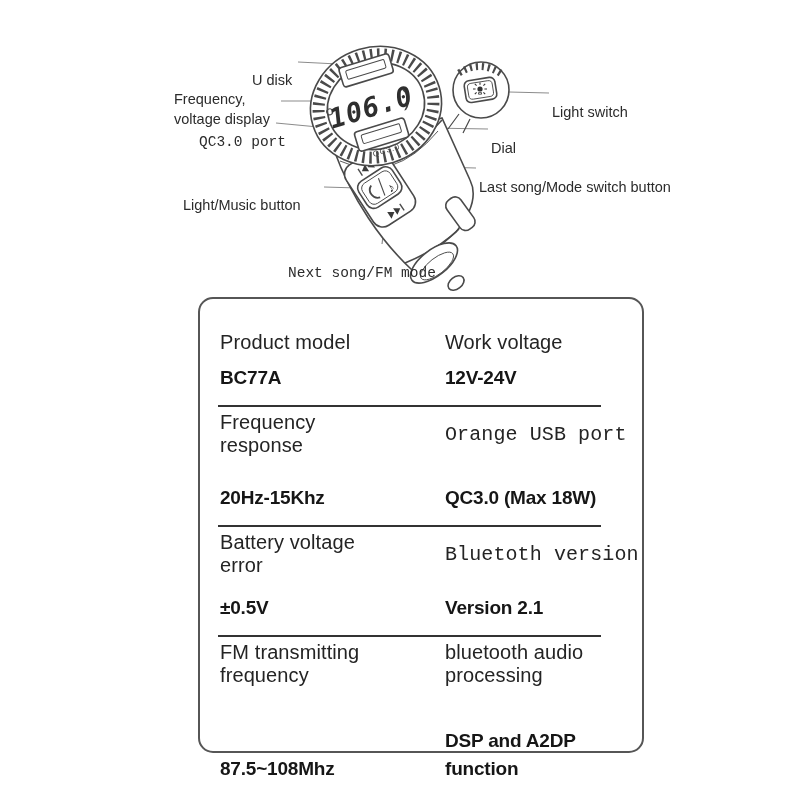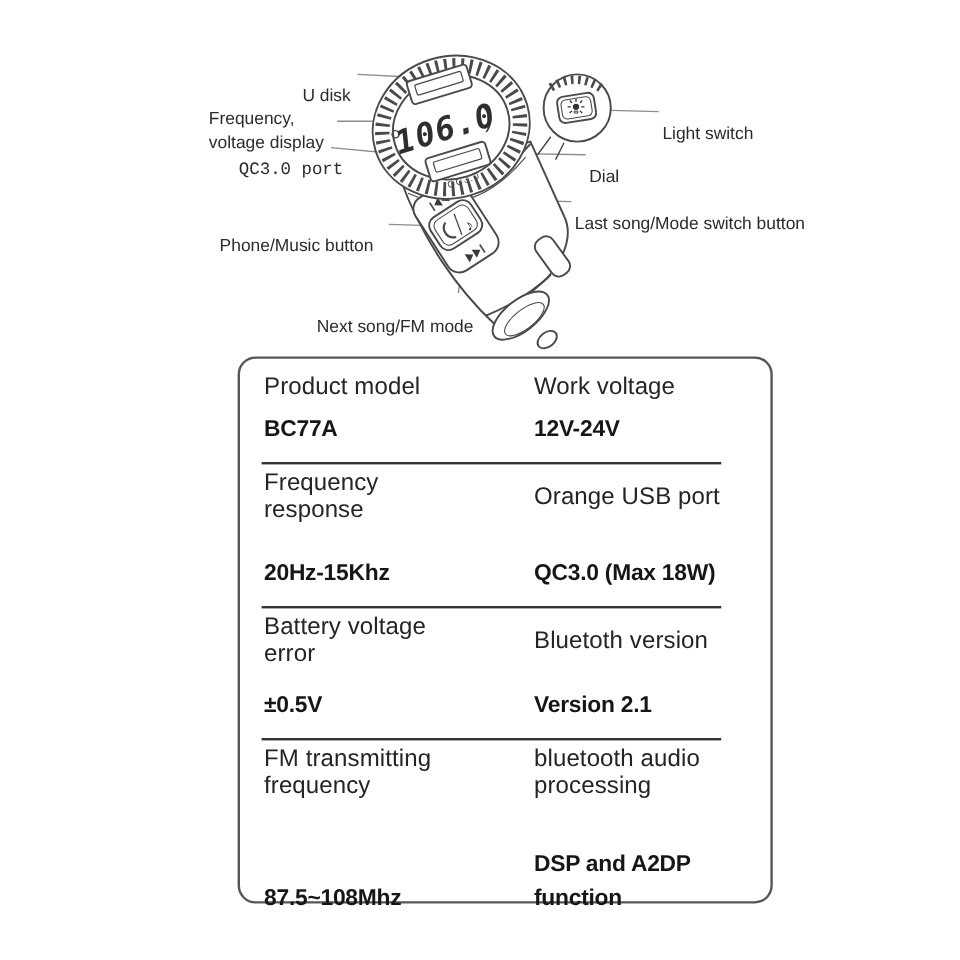--- a/index.html
+++ b/index.html
@@ -16,51 +16,51 @@
     position:absolute; font-size:14.5px; line-height:20px; color:#2b2b2b;
     white-space:nowrap;
     margin-top:17px;
   }
   .dlabel.block { white-space:normal; }
   .dlabel.block span { display:block; }
   .u-disk        { left:252px; top:53px; }
   .freq          { left:174px; top:72px; }
   .qc-port       { left:199px; top:115px;font-family:Liberation Mono, monospace; }
   .phone-music   { left:183px; top:178px; }
-  .next-song     { left:264px; top:246px; }
+  .next-song     { left:288px; top:246px;font-family:Liberation Mono, monospace; }
   .light-switch  { left:552px; top:85px; }
   .dial          { left:491px; top:121px; }
   .last-song     { left:479px; top:160px; }
 
   
   .spec-card {
     position:absolute; left:198px; top:297px; width:446px; height:456px;
     border:2px solid #565656; border-radius:15px; box-sizing:border-box;
     background:#fff;
   }
-  .spec-rows { display:flex; flex-direction:column; height:100%; box-sizing:border-box; padding-top:8px; }
+  .spec-rows { display:flex; flex-direction:column; height:100%; box-sizing:border-box; padding-top:28px; }
   .spec-row {
     display:grid; grid-template-columns:225px 1fr;
     padding-left:20px; box-sizing:border-box; flex:0 0 auto;
   }
   .row-1 { height:78px; }
   .row-2 { height:118px; }
   .row-3 { height:108px; }
   .row-4 { height:131px; }
   .divider { flex:0 0 auto; height:0; border-top:2px solid #333; margin-left:18px; margin-right:41px; }
   .cell {
     display:flex; flex-direction:column; justify-content:space-between;
     padding:4px 0 13px; box-sizing:border-box;
   }
   .spec-label { font-size:20px; line-height:23px; color:#242424; letter-spacing:0.1px; }
   .spec-value { font-size:19px; line-height:28px; color:#161616; font-weight:600; letter-spacing:-0.2px; }
   .narrow-150 { max-width:150px; }
   .narrow-175 { max-width:175px; }
   .narrow-190 { max-width:190px;margin-top:40px; }
-  .vcenter { min-height:46px; display:flex; align-items:center; }
+  .vcenter { min-height:46px; display:flex; align-items:center;font-family:Liberation Mono, monospace; }
 </style>
 </head>
 <body>
 
 <div class="diagram">
   <svg width="800" height="300" viewBox="0 0 800 300">
 
     <g stroke="#8c8c8c" stroke-width="1.2">
       <path d="M298,62 L358,65"></path>
       <path d="M281,101 L332,101"></path>
@@ -136,21 +136,21 @@
       </g>
     </g>
   </svg>
 
   <div class="dlabel u-disk">U disk</div>
   <div class="dlabel block freq">
     <span>Frequency,</span>
     <span>voltage display</span>
   </div>
   <div class="dlabel qc-port">QC3.0 port</div>
-  <div class="dlabel phone-music">Phone/Music button</div>
+  <div class="dlabel phone-music">Light/Music button</div>
   <div class="dlabel next-song">Next song/FM mode</div>
   <div class="dlabel light-switch">Light switch</div>
   <div class="dlabel dial">Dial</div>
   <div class="dlabel last-song">Last song/Mode switch button</div>
 </div>
 
 <div class="spec-card">
   <div class="spec-rows">
 
     <div class="spec-row row-1">

